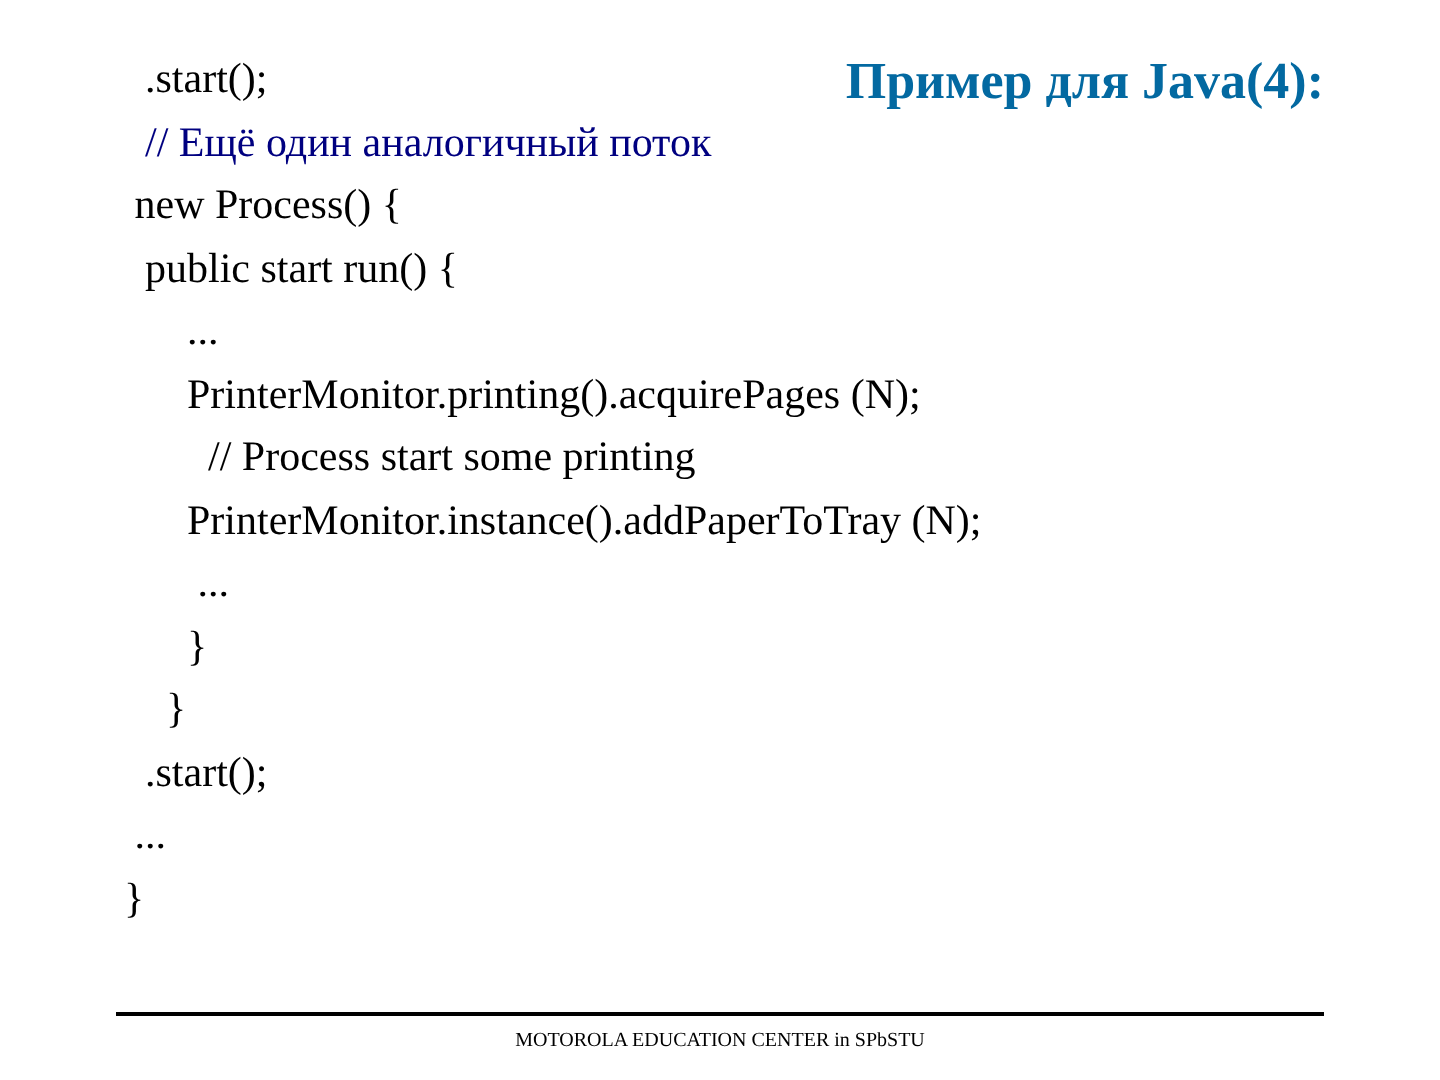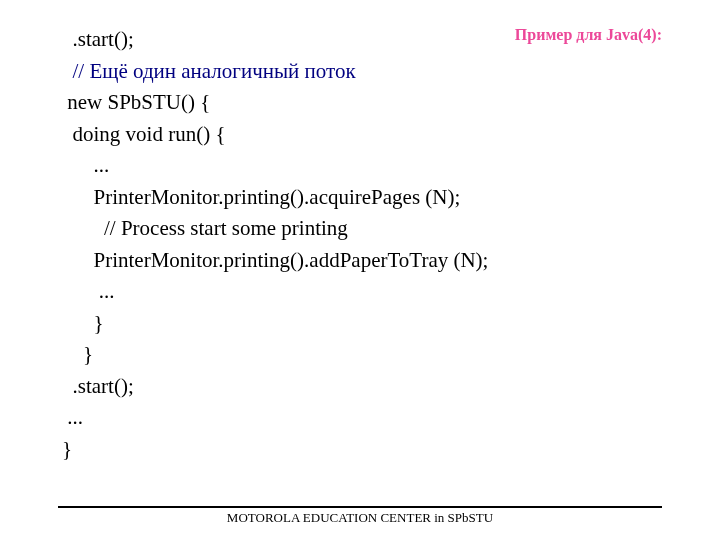--- a/index.html
+++ b/index.html
@@ -15,23 +15,23 @@
   .slide {
     position: relative;
     width: 720px;
     height: 540px;
     box-sizing: border-box;
   }
   .title {
     position: absolute;
     top: 26px;
     right: 58px;
-    font-size: 16px;
+    font-size: 26px;
     font-weight: bold;
-    color: #ec4899;
+    color: #0369a1;
     font-family: "Times New Roman", Times, serif;
   }
   .body {
     position: absolute;
     top: 24px;
     left: 62px;
     width: 600px;
     font-size: 21px;
     line-height: 1.5;
     white-space: pre;
@@ -46,40 +46,40 @@
     left: 58px;
     right: 58px;
     bottom: 32px;
     border-top: 2px solid #000000;
   }
   .footer-text {
     position: absolute;
     bottom: 14px;
     width: 100%;
     text-align: center;
-    font-size: 13px;
+    font-size: 10px;
     font-family: "Times New Roman", Times, serif;
     color: #000000;
   }
 </style>
 </head>
 <body>
 
 <div class="slide">
 
   <div class="title">Пример для Java(4):</div>
 
   <div class="body"><span>  .start();</span>
 <span class="comment">  // Ещё один аналогичный поток</span>
-<span> new SPbSTU() {</span>
-<span>  doing void run() {</span>
+<span> new Process() {</span>
+<span>  public start run() {</span>
 <span>      ...</span>
 <span>      PrinterMonitor.printing().acquirePages (N);</span>
 <span>        // Process start some printing</span>
-<span>      PrinterMonitor.printing().addPaperToTray (N);</span>
+<span>      PrinterMonitor.instance().addPaperToTray (N);</span>
 <span>       ...</span>
 <span>      }</span>
 <span>    }</span>
 <span>  .start();</span>
 <span> ...</span>
 <span>}</span></div>
 
   <div class="footer-line"></div>
   <div class="footer-text">MOTOROLA EDUCATION CENTER in SPbSTU</div>
 

